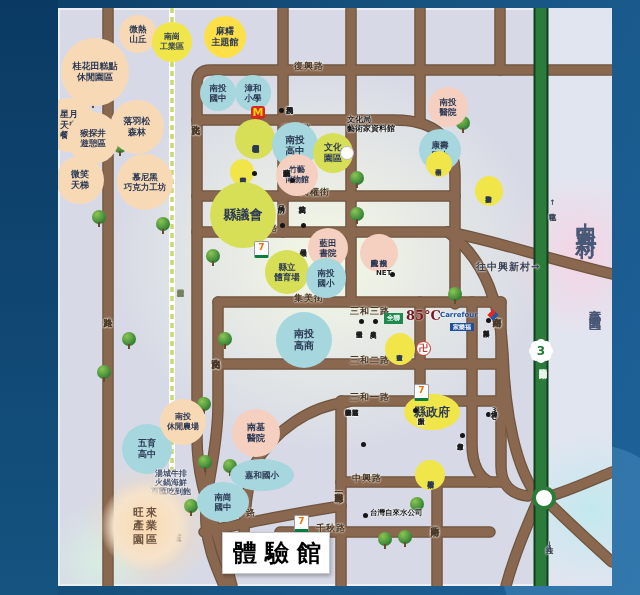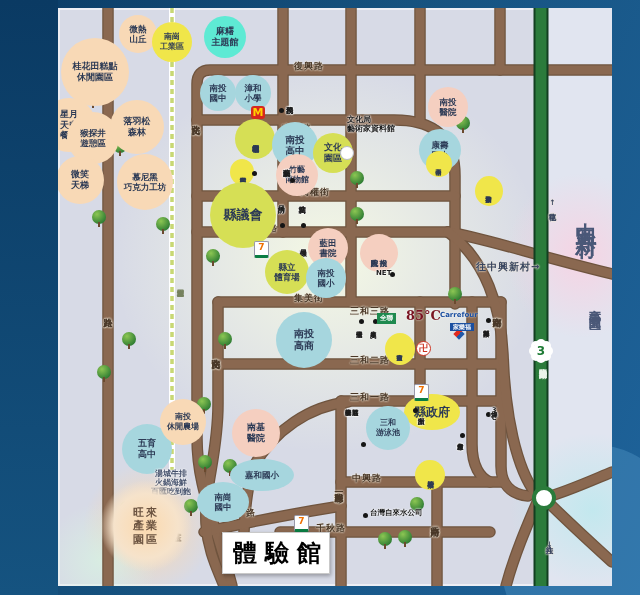--- a/index.html
+++ b/index.html
@@ -12,43 +12,43 @@
        background:rgba(100,170,215,.30);}
   .map{position:absolute;left:58px;top:8px;width:554px;height:578px;background:#d7dae6;
        overflow:hidden;box-shadow:inset 0 0 0 2px rgba(255,255,255,.55);}
   .blob{position:absolute;border-radius:50%;}
   svg.roads{position:absolute;left:0;top:0;}
   .road-stroke{fill:none;stroke:#8a6850;stroke-width:9;stroke-linecap:round;}
   .road-edge{fill:none;stroke:#6f543e;stroke-width:11.5;stroke-linecap:round;}
   .poi{position:absolute;border-radius:50%;display:flex;align-items:center;justify-content:center;
        text-align:center;font-weight:bold;color:#2c3a55;white-space:pre-line;line-height:1.2;}
   .peach{background:#f8d9b6;} .blue{background:#a6d6de;} .pink{background:#f5cfc0;}
-  .yg{background:#d6df55;} .yel{background:#f0e64a;} .cream{background:#5eead4;}
+  .yg{background:#d6df55;} .yel{background:#f0e64a;} .cream{background:#fde047;}
   .vtext{writing-mode:vertical-rl;text-orientation:upright;}
   .rl{position:absolute;font-size:9px;font-weight:bold;color:#4a3828;white-space:nowrap;
       text-shadow:0 0 2px #efe8da,0 0 2px #efe8da;letter-spacing:1px;}
   .rl.v{writing-mode:vertical-rl;text-orientation:upright;letter-spacing:0;}
   .rl.hw{color:#eaf5ea;text-shadow:none;}
   .rl.bw{color:#76825f;font-size:7px;text-shadow:none;}
   .pdot{position:absolute;width:5px;height:5px;border-radius:50%;background:#151515;}
   .plabel{position:absolute;font-size:7.5px;font-weight:bold;color:#1c1c1c;line-height:1.1;
           white-space:pre-line;text-shadow:0 0 2px #fff,0 0 2px #fff;}
   .plabel.v{writing-mode:vertical-rl;text-orientation:upright;}
   .tree{position:absolute;width:14px;height:14px;border-radius:50%;
         background:radial-gradient(circle at 35% 30%,#8cc653,#2f7d33 75%);}
   .tree::after{content:"";position:absolute;left:6px;top:12px;width:2px;height:5px;background:#6b4a2e;}
   .mcd{position:absolute;width:14px;height:13px;background:#d6281e;border-radius:3px;color:#ffd200;
        font-weight:bold;font-size:11px;line-height:13px;text-align:center;}
   .sev{position:absolute;width:13px;height:13px;background:#fff;border:1px solid #99a;border-radius:2px;
        border-bottom:3px solid #0a7d43;color:#ee6f00;font-weight:bold;font-size:9px;line-height:10px;text-align:center;}
   .wdot{position:absolute;width:12px;height:12px;background:#fff;border:1px solid #b9bcc6;border-radius:50%;}
   .c85{position:absolute;font-family:"DejaVu Serif",serif;font-weight:bold;color:#7a1422;font-size:13px;
        text-shadow:0 0 2px #fff;}
-  .carf{position:absolute;display:flex;align-items:center;gap:11px;font-size:7px;font-weight:bold;color:#1b4fa0;
-        text-shadow:0 0 2px #fff;flex-direction:column;}
+  .carf{position:absolute;display:flex;gap:11px;font-size:7px;font-weight:bold;color:#1b4fa0;
+        text-shadow:0 0 2px #fff;}
   .cdia{width:8px;height:8px;transform:rotate(45deg);background:linear-gradient(90deg,#e02a20 50%,#2158a8 50%);}
   .cstrip{position:absolute;background:#1b4fa0;color:#fff;font-size:6px;font-weight:bold;padding:1px 3px;line-height:1;}
   .pxm{position:absolute;background:#1e8a4f;color:#fff;font-size:6.5px;font-weight:bold;padding:2px 3px;line-height:1;}
   .temple{position:absolute;width:13px;height:13px;border-radius:50%;background:#fff;border:1.5px solid #cc3322;
           color:#cc3322;font-size:9px;line-height:12px;text-align:center;font-weight:bold;}
   .shield{position:absolute;width:18px;height:18px;background:#fff;border-radius:50%;display:flex;align-items:center;
           justify-content:center;color:#1d7a34;font-weight:bold;font-size:12px;
           box-shadow:0 -7px 0 -4px #fff,0 7px 0 -4px #fff,-7px 0 0 -4px #fff,7px 0 0 -4px #fff,
                      -5px -5px 0 -4px #fff,5px -5px 0 -4px #fff,-5px 5px 0 -4px #fff,5px 5px 0 -4px #fff;}
   .ichg{position:absolute;width:16px;height:16px;border-radius:50%;background:#fff;border:4px solid #2b7b3b;}
@@ -233,40 +233,38 @@
 大戲院</div>
     <div class="plabel" style="left:318px;top:262px;font-size:7px;">NET</div>
     <div class="pdot" style="left:332px;top:264px;"></div>
 
     <div class="poi blue" style="left:218px;top:304px;width:56px;height:56px;font-size:10px;">南投
 高商</div>
     <div class="pdot" style="left:301px;top:311px;"></div>
     <div class="plabel v" style="left:297px;top:318px;font-size:6.5px;">全國電子</div>
     <div class="pdot" style="left:315px;top:311px;"></div>
     <div class="plabel v" style="left:311px;top:318px;font-size:6.5px;">康是美</div>
-    <div class="pxm" style="left:319px;top:305px;">全聯</div>
+    <div class="pxm" style="left:326px;top:305px;">全聯</div>
     <div class="c85" style="left:348px;top:300px;">85°C</div>
     <div class="carf" style="left:382px;top:303px;">
       <span>Carrefour</span>
       <span class="cdia"></span>
     </div>
     <div class="cstrip" style="left:392px;top:315px;">家樂福</div>
     <div class="poi yel vtext" style="left:327px;top:325px;width:30px;height:32px;font-size:6px;">南投市農會</div>
     <div class="temple" style="left:358px;top:333px;">卍</div>
     <div class="pdot" style="left:428px;top:310px;"></div>
     <div class="plabel v" style="left:424px;top:317px;font-size:6.5px;">縣警察局</div>
 
     <div class="poi yel" style="left:346px;top:386px;width:56px;height:36px;font-size:12px;">縣政府</div>
     <div class="pdot" style="left:428px;top:404px;"></div>
     <div class="plabel v" style="left:432px;top:398px;font-size:6.5px;">燦坤3C</div>
     <div class="pdot" style="left:402px;top:425px;"></div>
     <div class="plabel v" style="left:398px;top:430px;font-size:6.5px;">農會超市</div>
     <div class="poi yel vtext" style="left:357px;top:452px;width:30px;height:30px;font-size:7px;">檢察署</div>
-    <div class="poi blue" style="left:308px;top:398px;width:44px;height:44px;font-size:8px;">三和
-游泳池</div>
     <div class="plabel v" style="left:286px;top:396px;font-size:6.5px;">悠活莊園
 親子餐廳</div>
     <div class="pdot" style="left:303px;top:434px;"></div>
     <div class="pdot" style="left:355px;top:400px;"></div>
     <div class="plabel v" style="left:358px;top:404px;font-size:7px;">派出所</div>
     <div class="sev" style="left:356px;top:376px;">7</div>
     <div class="pdot" style="left:305px;top:505px;"></div>
     <div class="plabel" style="left:312px;top:501px;">台灣自來水公司</div>
 
     <div class="poi pink" style="left:174px;top:401px;width:48px;height:48px;font-size:9px;">南基

